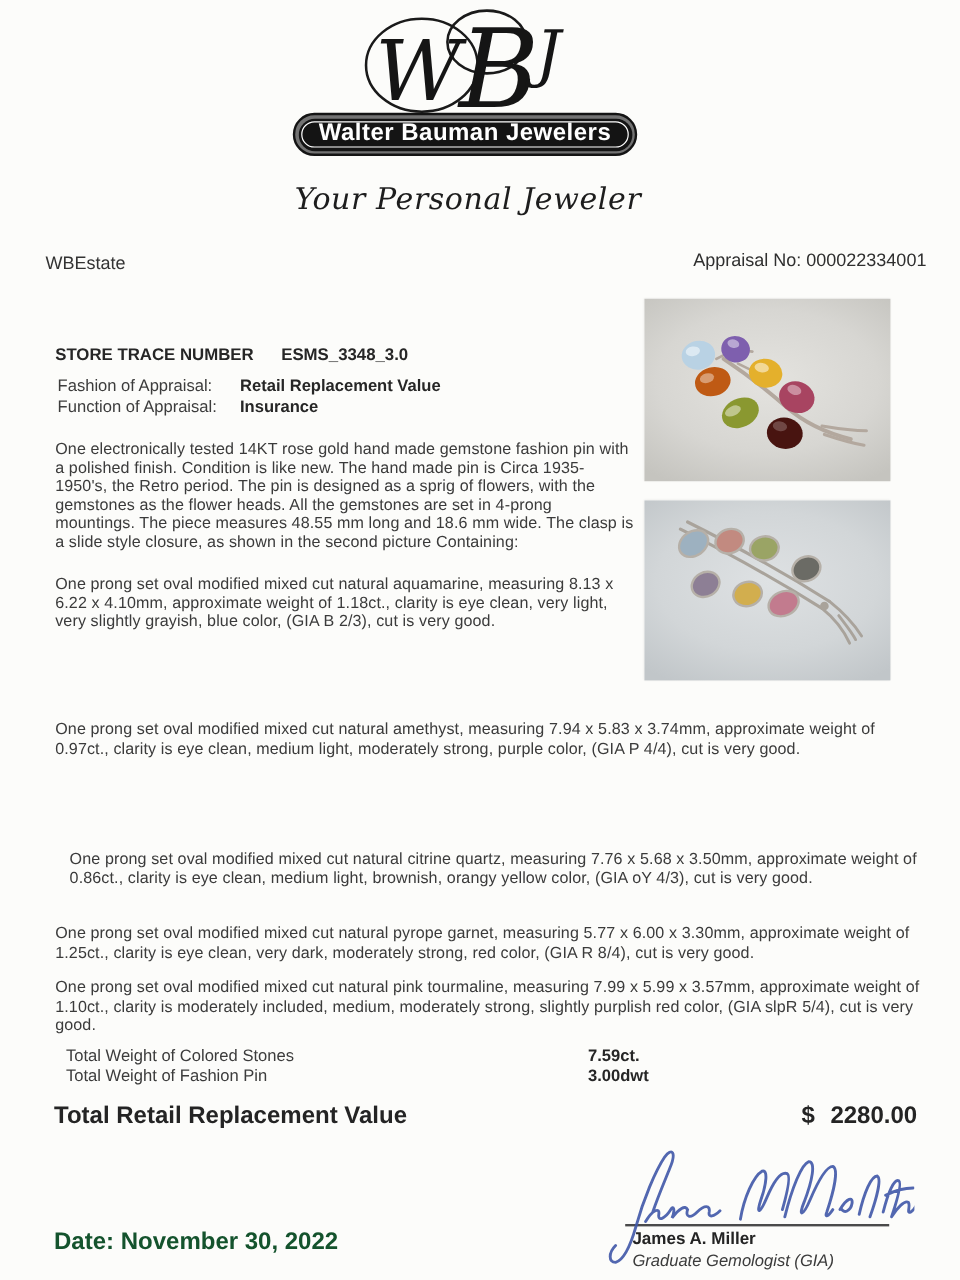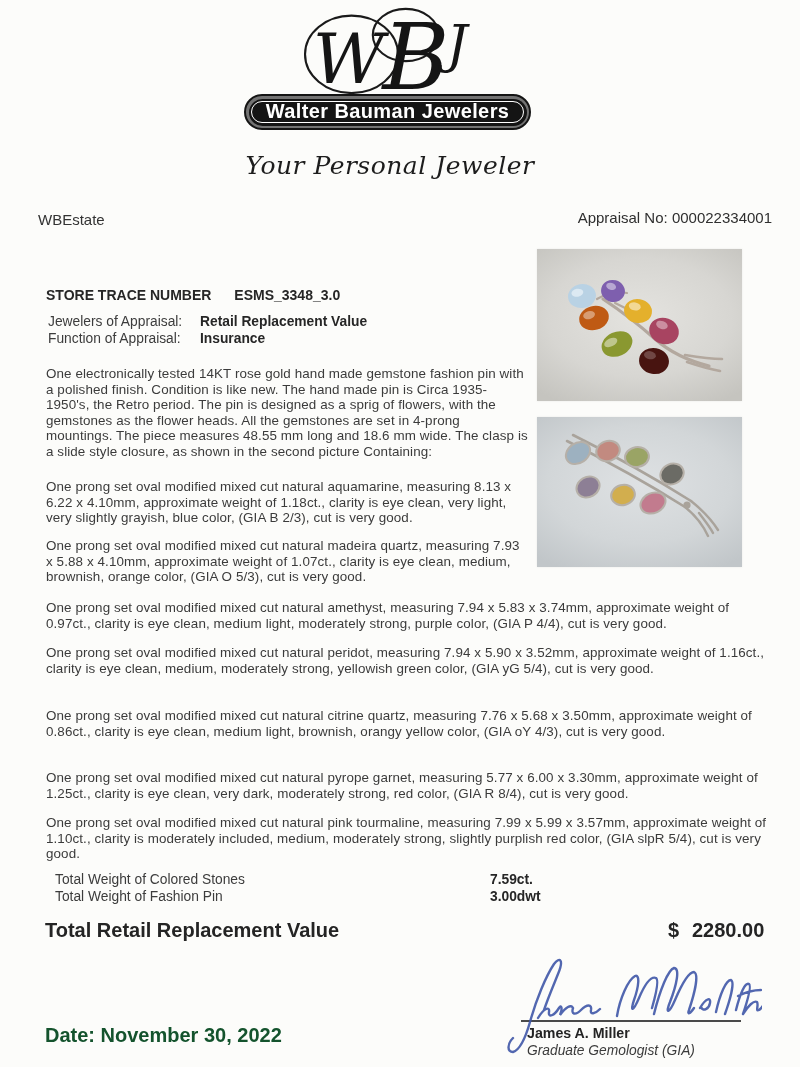--- a/index.html
+++ b/index.html
@@ -39,21 +39,21 @@
   .trace-row{position:absolute;left:46px;top:287px;font-size:14px;}
   .trace-row .val{margin-left:19px;}
   .meta-row{position:absolute;left:48px;font-size:13.8px;color:#3c3c3c;}
   .meta-row .val{position:absolute;left:152px;white-space:nowrap;}
   .meta-1{top:314px;} .meta-2{top:331px;}
 
   .para{position:absolute;left:46px;font-size:13.4px;line-height:15.6px;color:#3b3b3b;
         letter-spacing:.1px;margin:0;}
   .narrow{width:484px;} .wide{width:726px;}
   #p-desc{top:366px;} #p-s0{top:479px;} #p-s1{top:538px;}
-  #p-s2{top:600px;} #p-s3{top:645px;} #p-s4{top:708px;}
+  #p-s2{top:600px;} #p-s3{top:645px;} #p-s4{top:708px;margin-left:12px;}
   #p-s5{top:770px;} #p-s6{top:815px;}
 
   .total-row{position:absolute;left:55px;font-size:13.8px;color:#3c3c3c;}
   .total-1{top:872px;} .total-2{top:889px;}
   .total-row .val{position:absolute;left:435px;font-weight:bold;color:#262626;white-space:nowrap;}
 
   .grand-row{position:absolute;left:0;top:919px;width:100%;font-size:20px;}
   .grand-row .lbl{margin-left:45px;font-weight:bold;color:#242424;}
   .grand-row .cur{position:absolute;left:668px;font-weight:bold;color:#242424;}
   .grand-row .amt{position:absolute;left:692px;font-weight:bold;color:#242424;}
@@ -154,33 +154,31 @@
         <ellipse cx="116" cy="86" rx="13" ry="10" stroke="#b6b0a8" stroke-width="2" fill="#c27b8e"></ellipse>
       </g>
     </svg>
   </div>
 
   <div class="trace-row">
     <span class="b">STORE TRACE NUMBER</span>
     <span class="b val">ESMS_3348_3.0</span>
   </div>
   <div class="meta-row meta-1">
-    <span>Jewelers of Appraisal:</span>
+    <span>Fashion of Appraisal:</span>
     <span class="b val">Retail Replacement Value</span>
   </div>
   <div class="meta-row meta-2">
     <span>Function of Appraisal:</span>
     <span class="b val">Insurance</span>
   </div>
 
   <p id="p-desc" class="para narrow">One electronically tested 14KT rose gold hand made gemstone fashion pin with a polished finish. Condition is like new. The hand made pin is Circa 1935-1950's, the Retro period. The pin is designed as a sprig of flowers, with the gemstones as the flower heads. All the gemstones are set in 4-prong mountings. The piece measures 48.55 mm long and 18.6 mm wide. The clasp is a slide style closure, as shown in the second picture  Containing:</p>
   <p id="p-s0" class="para narrow">One prong set oval modified mixed cut natural aquamarine, measuring 8.13 x 6.22 x 4.10mm, approximate weight of 1.18ct., clarity is eye clean, very light, very slightly grayish, blue color, (GIA B 2/3), cut is very good.</p>
-  <p id="p-s1" class="para narrow">One prong set oval modified mixed cut natural madeira quartz, measuring 7.93 x 5.88 x 4.10mm, approximate weight of 1.07ct., clarity is eye clean, medium, brownish, orange color, (GIA O 5/3), cut is very good.</p>
   <p id="p-s2" class="para wide">One prong set oval modified mixed cut natural amethyst, measuring 7.94 x 5.83 x 3.74mm, approximate weight of 0.97ct., clarity is eye clean, medium light, moderately strong, purple color, (GIA P 4/4), cut is very good.</p>
-  <p id="p-s3" class="para wide">One prong set oval modified mixed cut natural peridot, measuring 7.94 x 5.90 x 3.52mm, approximate weight of 1.16ct., clarity is eye clean, medium, moderately strong, yellowish green color, (GIA yG 5/4), cut is very good.</p>
   <p id="p-s4" class="para wide">One prong set oval modified mixed cut natural citrine quartz, measuring 7.76 x 5.68 x 3.50mm, approximate weight of 0.86ct., clarity is eye clean, medium light, brownish, orangy yellow color, (GIA oY 4/3), cut is very good.</p>
   <p id="p-s5" class="para wide">One prong set oval modified mixed cut natural pyrope garnet, measuring 5.77 x 6.00 x 3.30mm, approximate weight of 1.25ct., clarity is eye clean, very dark, moderately strong, red color, (GIA R 8/4), cut is very good.</p>
   <p id="p-s6" class="para wide">One prong set oval modified mixed cut natural pink tourmaline, measuring 7.99 x 5.99 x 3.57mm, approximate weight of 1.10ct., clarity is moderately included, medium, moderately strong, slightly purplish red color, (GIA slpR 5/4), cut is very good.</p>
 
   <div class="total-row total-1">
     <span>Total Weight of Colored Stones</span>
     <span class="val">7.59ct.</span>
   </div>
   <div class="total-row total-2">
     <span>Total Weight of Fashion Pin</span>

